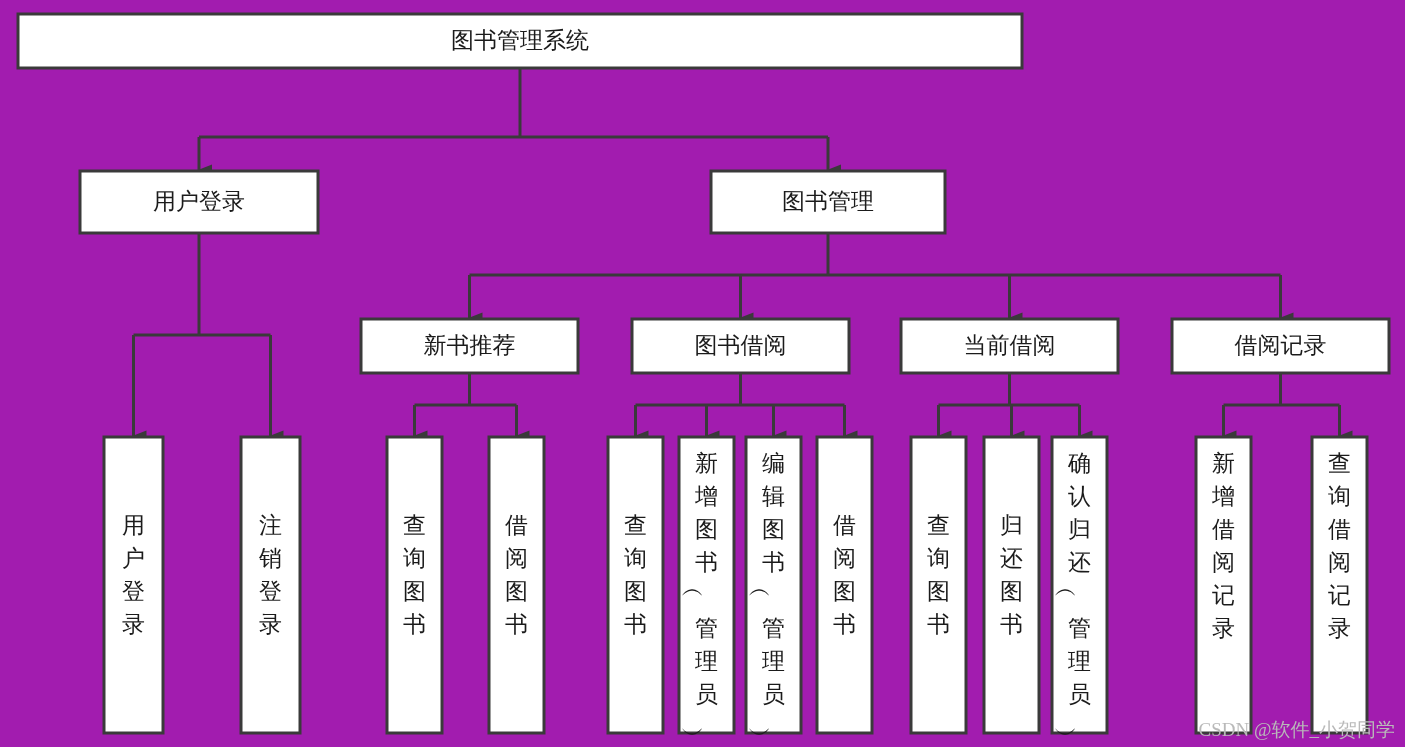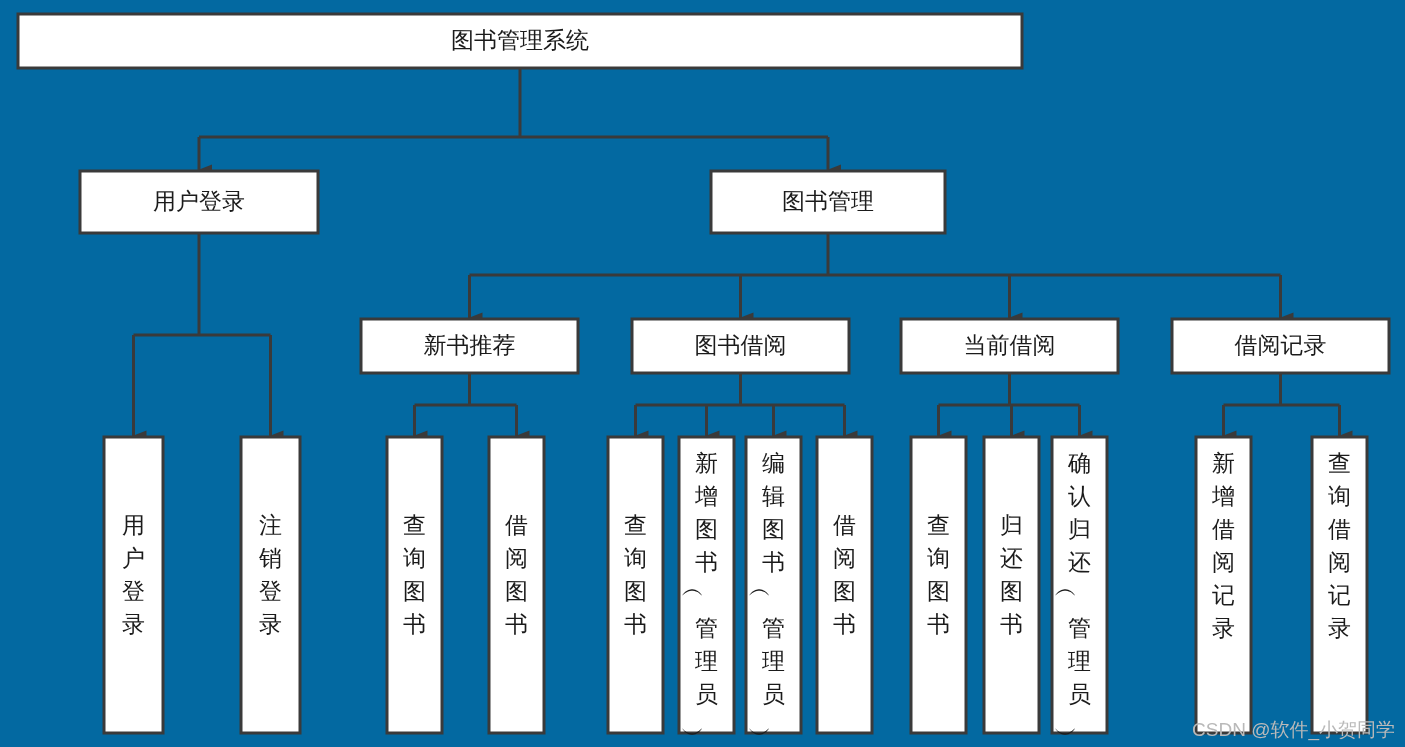--- a/index.html
+++ b/index.html
@@ -8,21 +8,21 @@
     padding: 0;
     background: #ffffff;
   }
   body {
     font-family: "Liberation Sans", "DejaVu Sans", sans-serif;
   }
   #diagram-root {
     position: relative;
     width: 1405px;
     height: 747px;
-    background: #0369a1;
+    background: #a21caf;
     overflow: hidden;
   }
   svg#tree-svg {
     position: absolute;
     left: 0;
     top: 0;
     width: 1405px;
     height: 747px;
     display: block;
   }
@@ -51,21 +51,21 @@
   .node-label-v {
     font-family: "Liberation Sans", "DejaVu Sans", sans-serif;
     font-size: 23px;
     fill: #1b1b1b;
     text-anchor: middle;
   }
   .watermark-text {
     position: absolute;
     right: 10px;
     bottom: 4px;
-    font-family: Liberation Sans, sans-serif;
+    font-family: Liberation Serif, serif;
     font-size: 19px;
     color: #b9b9b9;
     white-space: nowrap;
     user-select: none;
   }
 </style>
 </head>
 <body>
 
 <div id="diagram-root">

